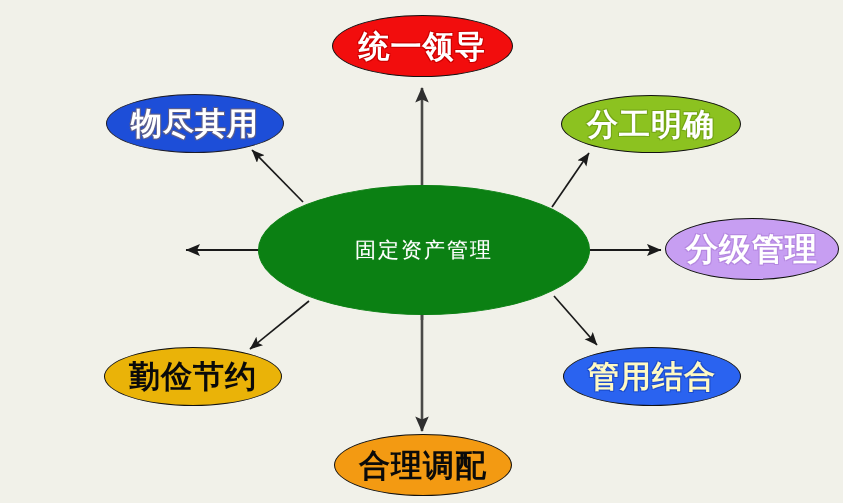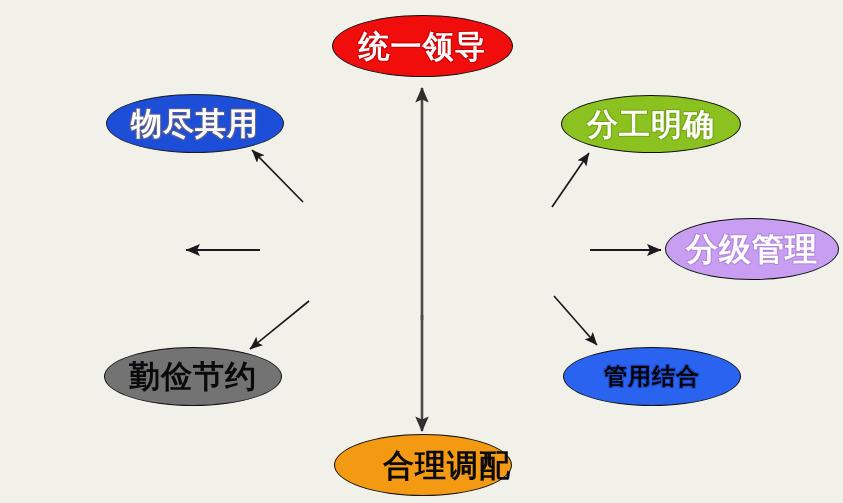--- a/index.html
+++ b/index.html
@@ -128,53 +128,52 @@
     color: #ffffff;
     font-size: 32px;
     text-shadow: -1px -1px 0 #b588e0, 1px -1px 0 #b588e0, -1px 1px 0 #b588e0, 1px 1px 0 #b588e0;
   }
   
   #node-bottom-left {
     left: 104px;
     top: 347px;
     width: 178px;
     height: 59px;
-    background: #737373;
+    background: #eab308;
     border: 1.5px solid #111111;
   }
   #node-bottom-left .node-label {
     color: #0a0a0a;
     font-size: 31px;
   }
   
   #node-bottom {
     left: 334px;
     top: 434px;
     width: 178px;
     height: 62px;
     background: #f39a12;
     border: 1.5px solid #111111;
-    justify-content: flex-end;
   }
   #node-bottom .node-label {
     color: #0a0a0a;
     font-size: 31px;
   }
   
   #node-bottom-right {
     left: 563px;
     top: 347px;
     width: 178px;
     height: 59px;
     background: #2a63f0;
     border: 1.5px solid #111111;
   }
   #node-bottom-right .node-label {
-    color: #000000;
-    font-size: 23px;
+    color: #fef9c3;
+    font-size: 31px;
     text-shadow: -1px -1px 0 #1c4ccc, 1px -1px 0 #1c4ccc, -1px 1px 0 #1c4ccc, 1px 1px 0 #1c4ccc;
   }
 </style>
 </head>
 <body>
 
 <div id="stage">
 
   <svg id="arrow-layer" viewBox="0 0 843 503" xmlns="http://www.w3.org/2000/svg">
     <defs>
@@ -196,20 +195,23 @@
 
     <line x1="422" y1="315" x2="422" y2="431" stroke="#4a4a48" stroke-width="2.6" marker-end="url(#ahv)"></line>
 
     <line x1="309" y1="301" x2="250" y2="349" stroke="#1a1a1a" stroke-width="1.7" marker-end="url(#ah)"></line>
 
     <line x1="260" y1="250" x2="186" y2="250" stroke="#1a1a1a" stroke-width="1.9" marker-end="url(#ah)"></line>
 
     <line x1="303" y1="202" x2="252" y2="150" stroke="#1a1a1a" stroke-width="1.7" marker-end="url(#ah)"></line>
   </svg>
 
+  <div class="node" id="node-center">
+    <span class="node-label">固定资产管理</span>
+  </div>
 
   <div class="node" id="node-top">
     <span class="node-label">统一领导</span>
   </div>
 
   <div class="node" id="node-right">
     <span class="node-label">分级管理</span>
   </div>
 
   <div class="node" id="node-top-right">

